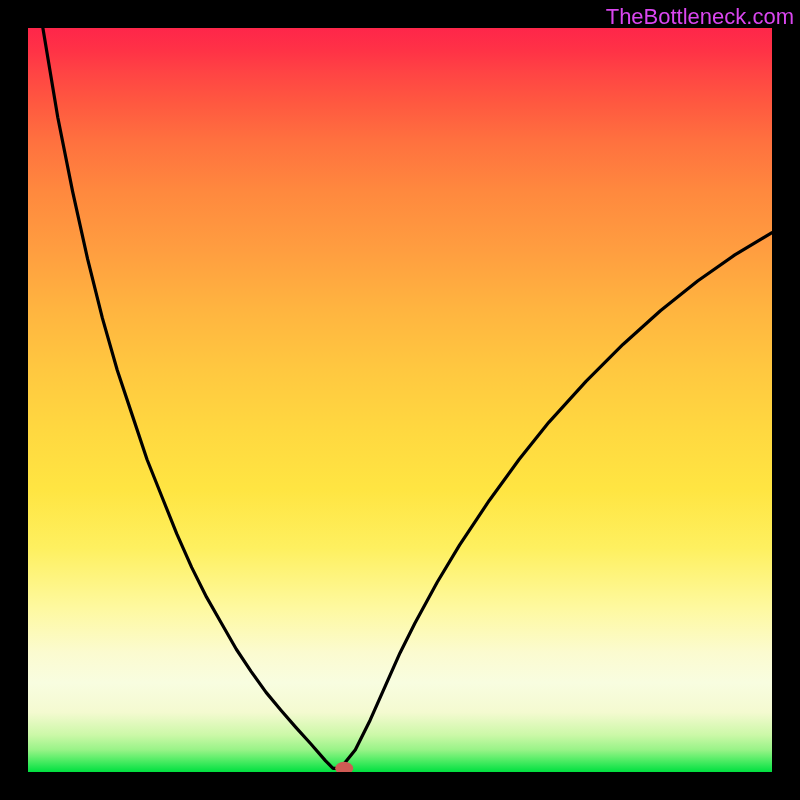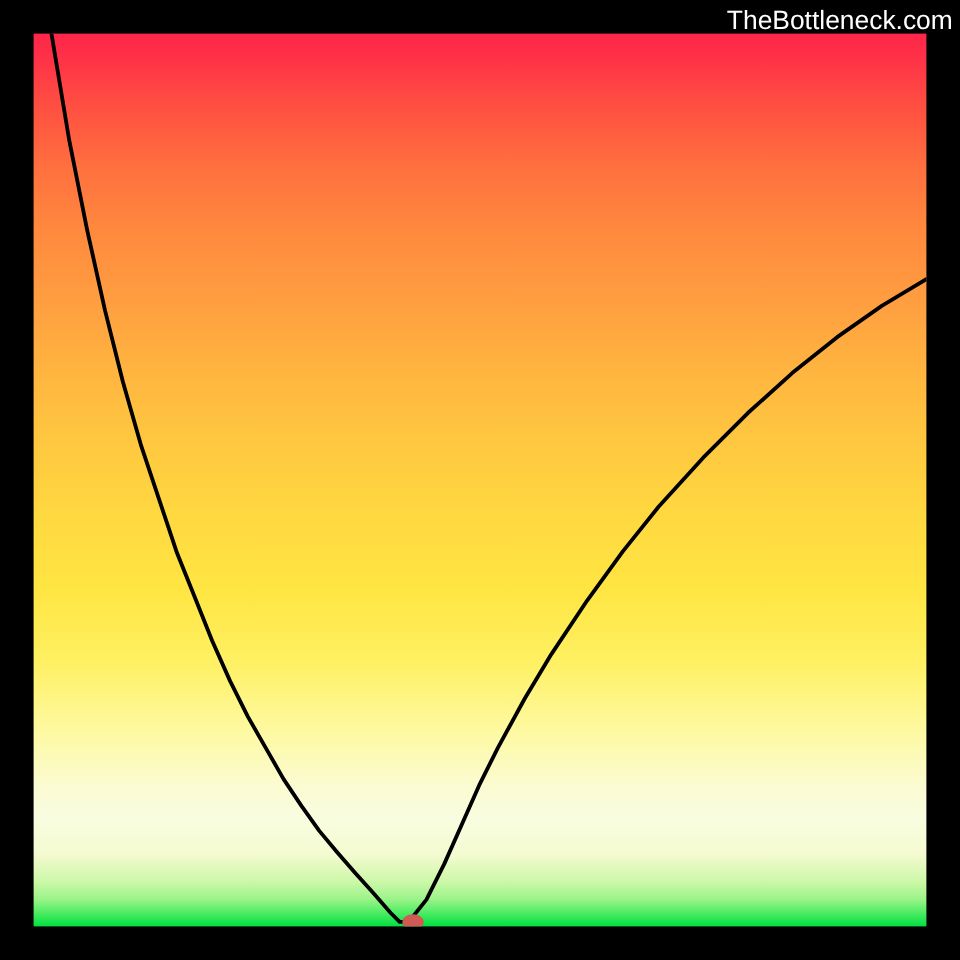--- a/index.html
+++ b/index.html
@@ -32,21 +32,21 @@
       #ff4444 94%,
       #ff3246 97%,
       #fe264a 100%);
   }
   .watermark {
     position: absolute;
     top: 4px;
     right: 6px;
     font-family: Arial, Helvetica, sans-serif;
     font-size: 22px;
-    color: #ffffff;
+    color: #d946ef;
     letter-spacing: 0px;
     pointer-events: none;
   }
   svg.curve {
     position: absolute;
     left: 28px;
     top: 28px;
     width: 744px;
     height: 744px;
     pointer-events: none;

